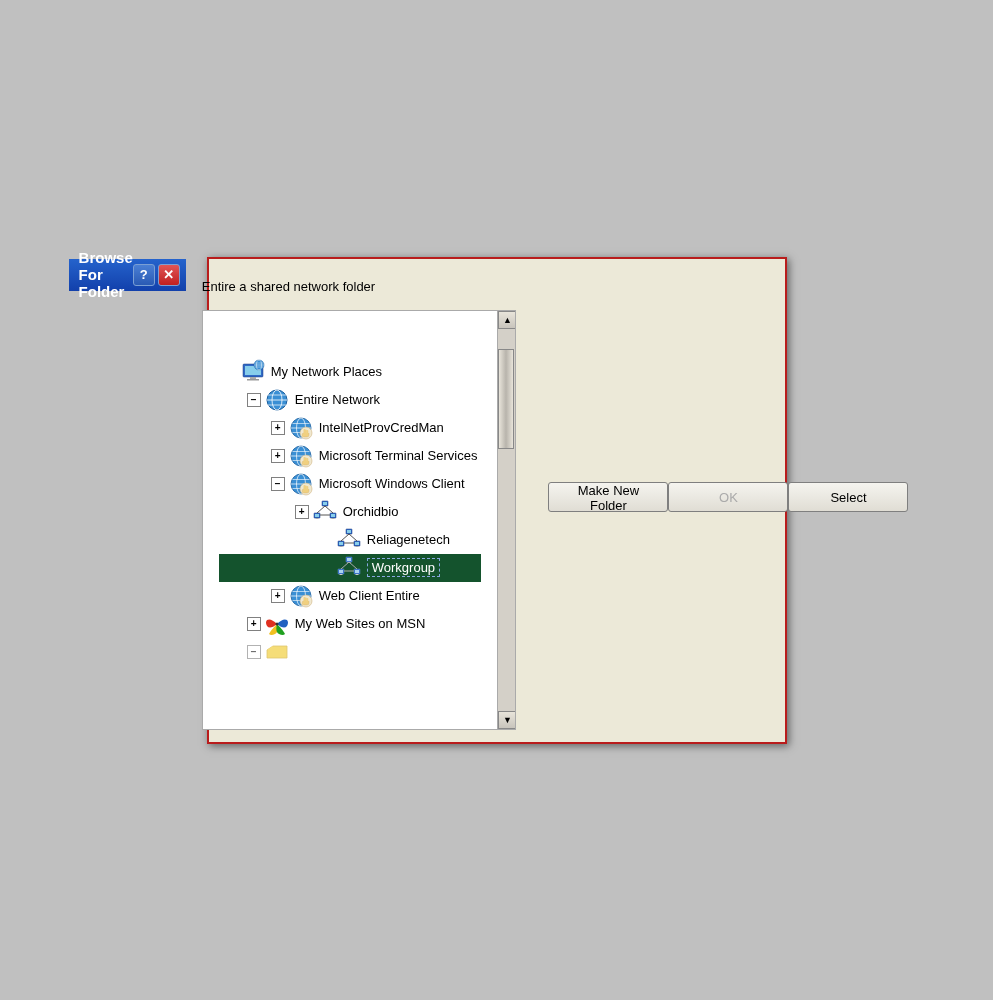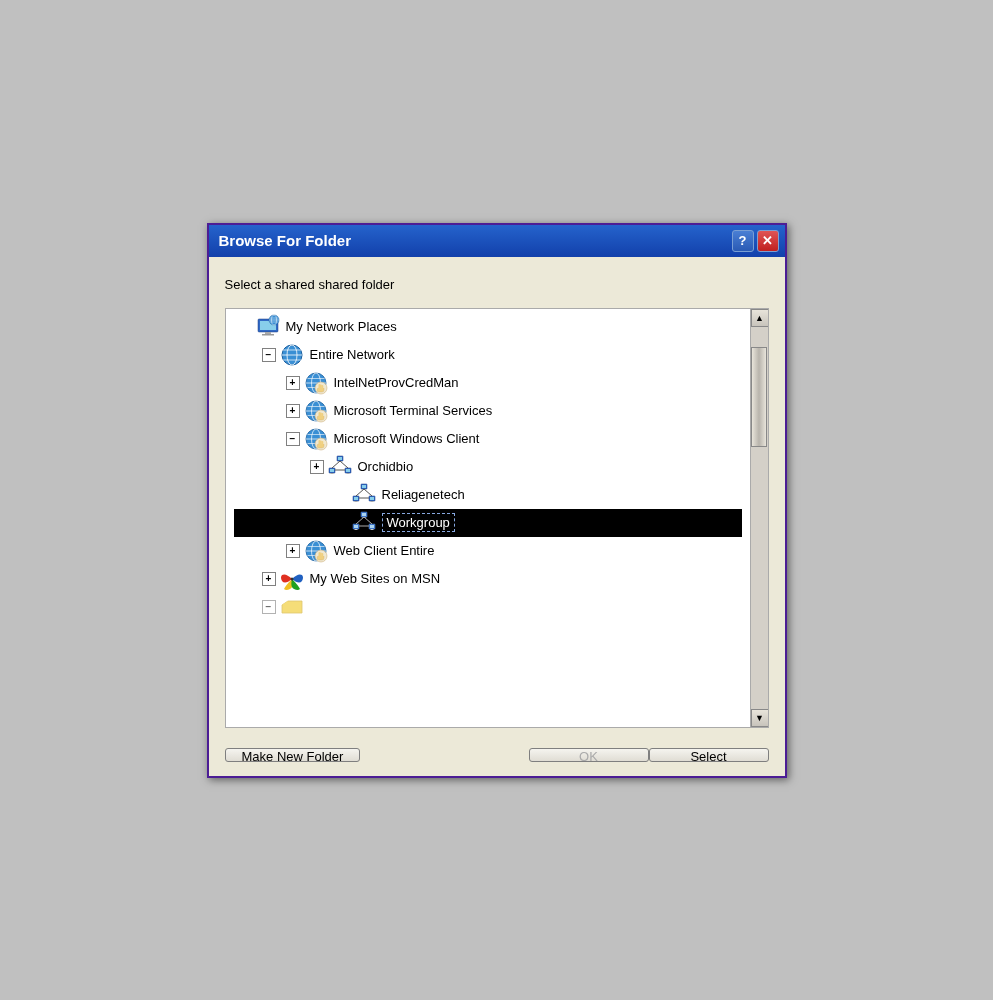--- a/index.html
+++ b/index.html
@@ -11,24 +11,24 @@
       display: flex;
       align-items: center;
       justify-content: center;
       width: 993px;
       min-height: 1000px;
     }
 
     .dialog {
       width: 580px;
       background: #ece9d8;
-      border: 2px solid #4c1d95;
+      border: 2px solid #b91c1c;
       box-shadow: 2px 2px 8px rgba(0,0,0,0.5);
       display: flex;
-      flex-direction: column;
+      flex-direction: row;
       justify-content: center;
     }
 
     
     .titlebar {
       background: linear-gradient(to bottom, #2563cc 0%, #1240ab 100%);
       height: 32px;
       display: flex;
       align-items: center;
       justify-content: space-between;
@@ -90,21 +90,22 @@
       height: 420px;
       display: flex;
       overflow: hidden;
       position: relative;
     }
 
     .tree-view {
       flex: 1;
       overflow-y: auto;
       overflow-x: hidden;
-      padding: 4px 8px;
+      padding: 4px 16px;
+      margin-top: 43px;
     }
 
     
     .scrollbar-track {
       width: 18px;
       background: #d4d0c8;
       display: flex;
       flex-direction: column;
       border-left: 1px solid #aaa;
     }
@@ -142,21 +143,21 @@
     .tree-item {
       display: flex;
       align-items: center;
       padding: 2px 4px;
       white-space: nowrap;
       cursor: pointer;
       min-height: 26px;
     }
 
     .tree-item.selected {
-      background: #000000;
+      background: #14532d;
       color: white;
     }
 
     .tree-item.selected .item-label {
       color: white;
     }
 
     .expand-btn {
       width: 14px;
       height: 14px;
@@ -204,21 +205,21 @@
     
     .dialog-buttons {
       display: flex;
       align-items: center;
       justify-content: space-between;
       padding: 8px 16px 14px 16px;
     }
 
     .btn {
       min-width: 120px;
-      height: 14px;
+      height: 30px;
       padding: 0 16px;
       font-family: 'Tahoma', 'Arial', sans-serif;
       font-size: 13px;
       cursor: pointer;
       border: 1px solid #7f7f7f;
       border-radius: 3px;
       background: linear-gradient(to bottom, #f5f4ef, #e0ddd4);
       color: #000;
     }
 
@@ -242,21 +243,21 @@
 
   <div class="titlebar">
     <span class="titlebar-title">Browse For Folder</span>
     <div class="titlebar-buttons">
       <div class="titlebar-btn help">?</div>
       <div class="titlebar-btn close">✕</div>
     </div>
   </div>
 
   <div class="dialog-content">
-    <div class="instruction-text">Select a shared shared folder</div>
+    <div class="instruction-text">Entire a shared network folder</div>
 
     <div class="tree-container">
       <div class="tree-view">
 
         <div class="tree-item level-0">
           <span class="expand-spacer"></span>
           <span class="item-icon">
             <svg width="24" height="24" viewBox="0 0 24 24">
 
               <rect x="2" y="4" width="20" height="13" rx="1" fill="#316AC5" stroke="#1a3a80" stroke-width="0.5"></rect>

